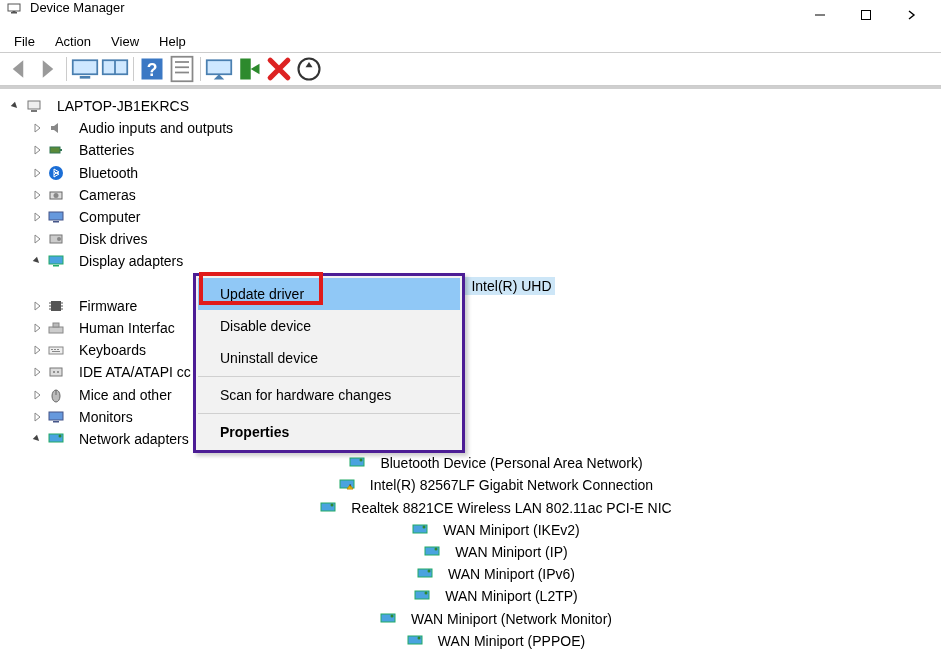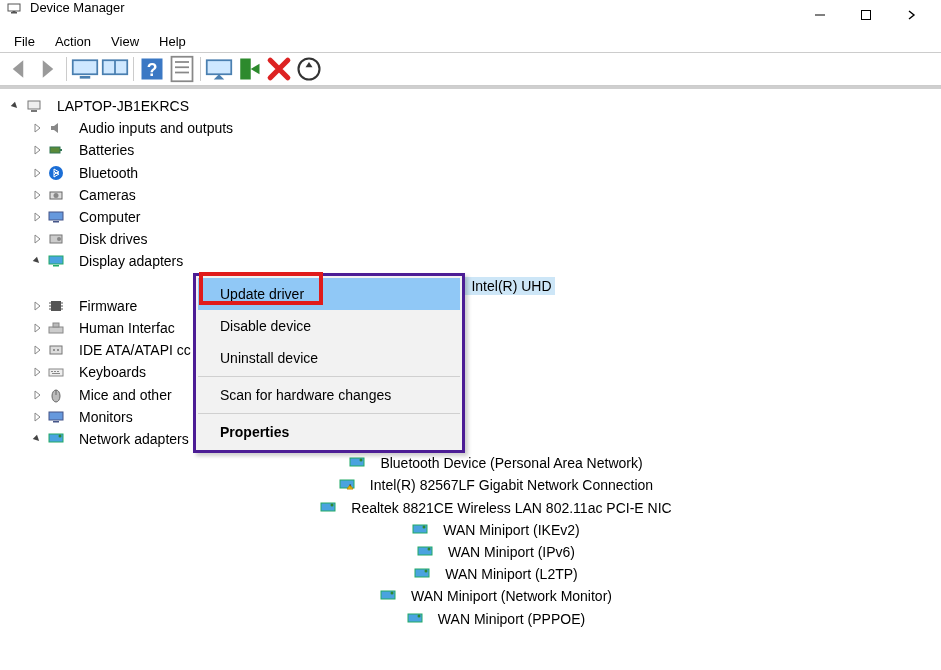--- a/index.html
+++ b/index.html
@@ -336,58 +336,58 @@
 
   <div class="row indent1">
     <span class="chev">
         <svg viewBox="0 0 10 10">
           <path d="M3 1l5 4-5 4z" fill="none" stroke="#888"></path>
         </svg>
       </span>
     <span class="label-wrap">
         <span class="ico">
           <svg viewBox="0 0 16 16">
-            <rect x="2" y="4" width="12" height="8" fill="#ddd" stroke="#777"></rect>
-            <circle cx="6" cy="8" r="1" fill="#777"></circle>
-            <circle cx="10" cy="8" r="1" fill="#777"></circle>
-          </svg>
-        </span>
-        <span class="label">IDE ATA/ATAPI cc</span>
-      </span>
-  </div>
-
-  <div class="row indent1">
-    <span class="chev">
-        <svg viewBox="0 0 10 10">
-          <path d="M3 1l5 4-5 4z" fill="none" stroke="#888"></path>
-        </svg>
-      </span>
-    <span class="label-wrap">
-        <span class="ico">
-          <svg viewBox="0 0 16 16">
             <rect x="1" y="5" width="14" height="7" fill="#eee" stroke="#888"></rect>
             <rect x="3" y="7" width="2" height="1" fill="#888"></rect>
             <rect x="6" y="7" width="2" height="1" fill="#888"></rect>
             <rect x="9" y="7" width="2" height="1" fill="#888"></rect>
             <rect x="4" y="9" width="8" height="1" fill="#888"></rect>
           </svg>
         </span>
         <span class="label">Keyboards</span>
       </span>
   </div>
 
   <div class="row indent1">
     <span class="chev">
         <svg viewBox="0 0 10 10">
           <path d="M3 1l5 4-5 4z" fill="none" stroke="#888"></path>
         </svg>
       </span>
     <span class="label-wrap">
         <span class="ico">
           <svg viewBox="0 0 16 16">
+            <rect x="2" y="4" width="12" height="8" fill="#ddd" stroke="#777"></rect>
+            <circle cx="6" cy="8" r="1" fill="#777"></circle>
+            <circle cx="10" cy="8" r="1" fill="#777"></circle>
+          </svg>
+        </span>
+        <span class="label">IDE ATA/ATAPI cc</span>
+      </span>
+  </div>
+
+  <div class="row indent1">
+    <span class="chev">
+        <svg viewBox="0 0 10 10">
+          <path d="M3 1l5 4-5 4z" fill="none" stroke="#888"></path>
+        </svg>
+      </span>
+    <span class="label-wrap">
+        <span class="ico">
+          <svg viewBox="0 0 16 16">
             <ellipse cx="8" cy="9" rx="4" ry="6" fill="#bbb" stroke="#666"></ellipse>
             <line x1="8" y1="3" x2="8" y2="8" stroke="#666"></line>
           </svg>
         </span>
         <span class="label">Mice and other</span>
       </span>
   </div>
 
   <div class="row indent1">
     <span class="chev">
@@ -463,20 +463,32 @@
   <div class="row indent2">
       <span class="chev"></span>
       <span class="label-wrap">
         <span class="ico">
           <svg viewBox="0 0 16 16">
             <rect x="1" y="3" width="14" height="8" fill="#4aa3df" stroke="#2a6"></rect>
             <circle cx="12" cy="5" r="1.5" fill="#2d8a2d"></circle>
           </svg>
         </span>
         <span class="label">WAN Miniport (IKEv2)</span>
+      </span>
+    </div>
+  <div class="row indent2">
+      <span class="chev"></span>
+      <span class="label-wrap">
+        <span class="ico">
+          <svg viewBox="0 0 16 16">
+            <rect x="1" y="3" width="14" height="8" fill="#4aa3df" stroke="#2a6"></rect>
+            <circle cx="12" cy="5" r="1.5" fill="#2d8a2d"></circle>
+          </svg>
+        </span>
+        <span class="label">WAN Miniport (IP)</span>
       </span>
     </div>
   <div class="row indent2">
       <span class="chev"></span>
       <span class="label-wrap">
         <span class="ico">
           <svg viewBox="0 0 16 16">
             <rect x="1" y="3" width="14" height="8" fill="#4aa3df" stroke="#2a6"></rect>
             <circle cx="12" cy="5" r="1.5" fill="#2d8a2d"></circle>
           </svg>

